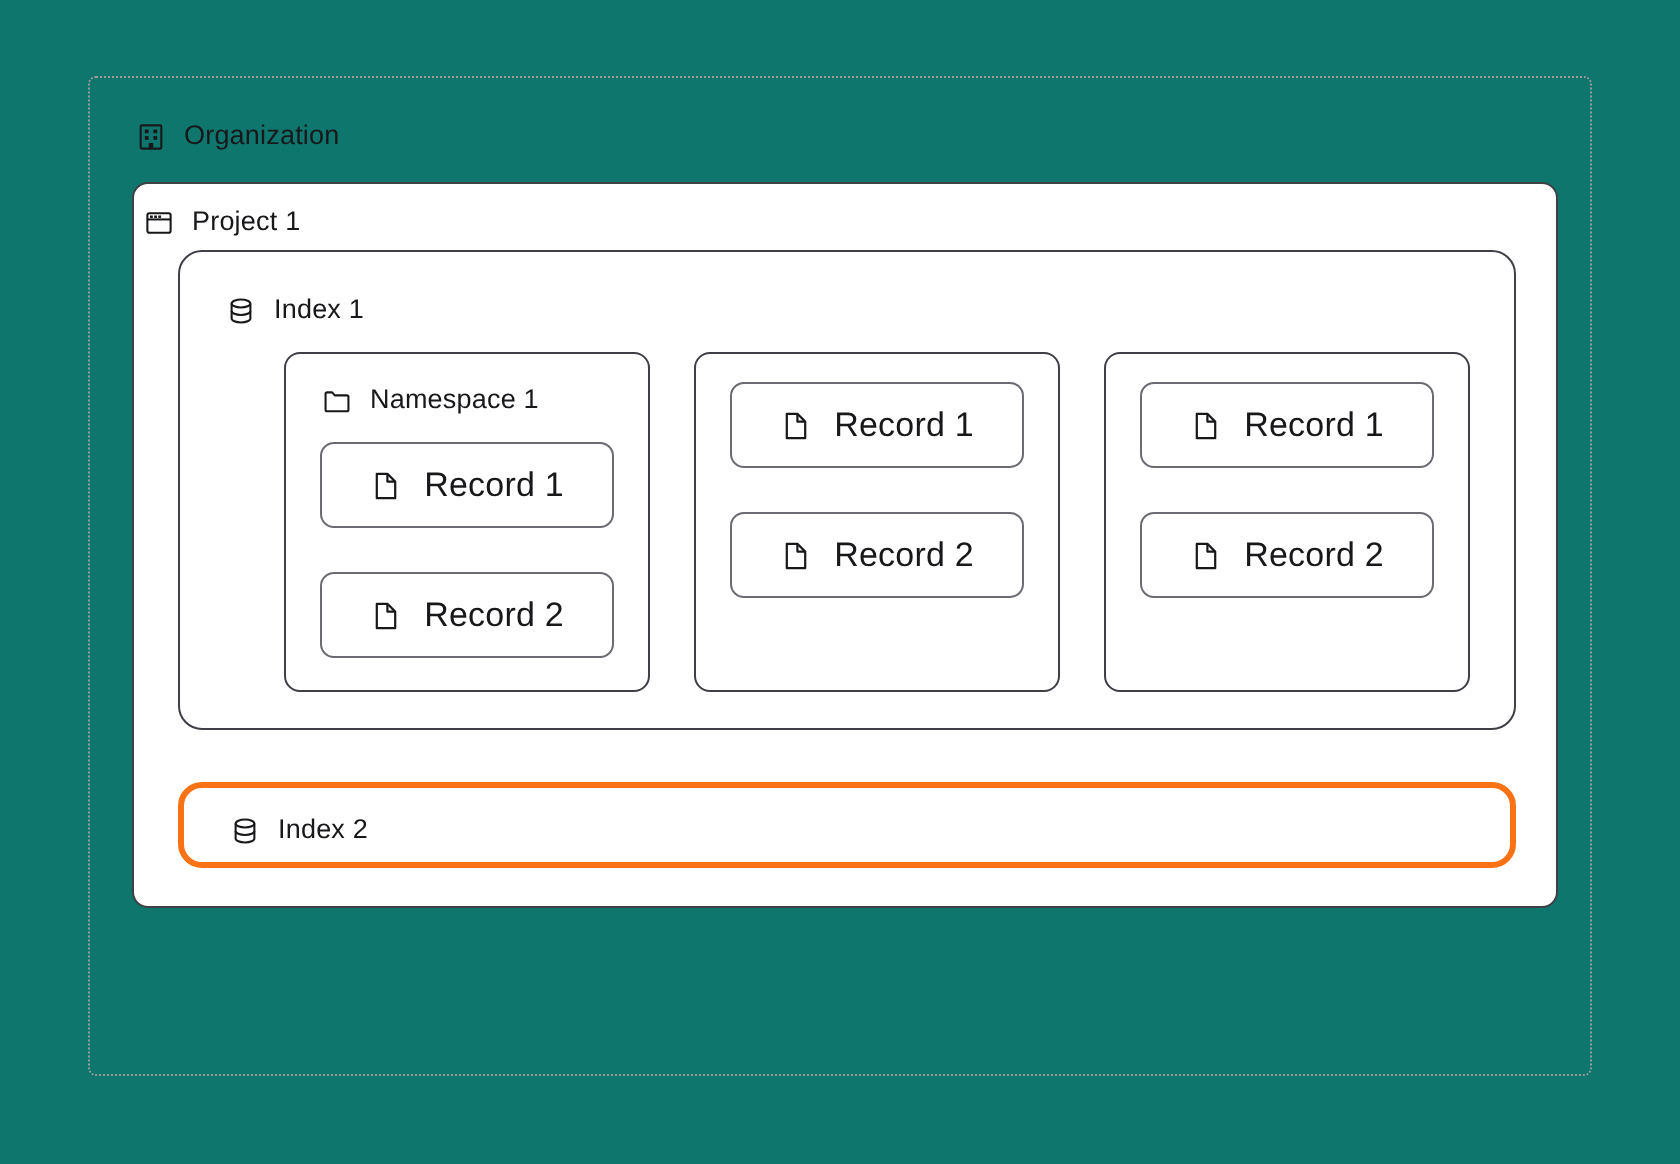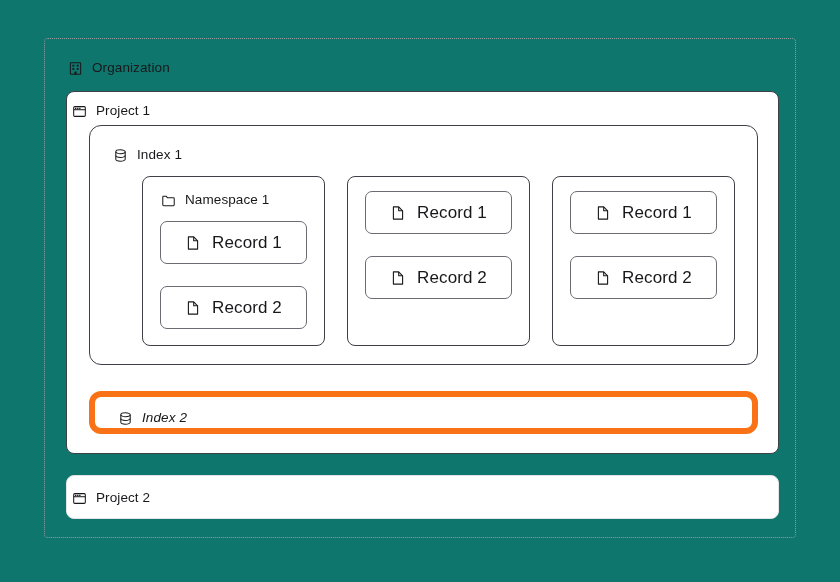--- a/index.html
+++ b/index.html
@@ -97,22 +97,21 @@
 
   
   .index-box {
     position: absolute;
     border: 1px solid #3f3f46;
     border-radius: 12px;
     background: #ffffff;
     text-align: right;
   }
   .index-box.collapsed {
-    border: 6px solid #f97316;
-    font-style: italic;
+    border: 3px solid #f97316;
   }
   .index-1 {
     left: 22px;    
     top: 33px;     
     width: 669px;  
     height: 240px; 
   }
   .index-2 {
     left: 22px;
     top: 299px;    
@@ -299,29 +298,15 @@
               <path d="M3 4v4c0 1.16 2.24 2.1 5 2.1s5-.94 5-2.1V4"></path>
               <path d="M3 8v4c0 1.16 2.24 2.1 5 2.1s5-.94 5-2.1V8"></path>
             </svg>
           </span>
           <span class="node-label">Index 2</span>
         </div>
       </div>
 
     </div>
 
-    <div class="project-box project-2 collapsed">
-      <div class="node-head project-head">
-        <span class="icon">
-          <svg width="15" height="15" viewBox="0 0 16 16" fill="none" stroke="#18181b" stroke-width="1.1">
-            <rect x="1.8" y="2.8" width="12.4" height="10.4" rx="1.1"></rect>
-            <path d="M1.8 6.1 H14.2" stroke-width="1.1"></path>
-            <rect x="3.2" y="4" width="1.5" height="1.3" fill="#18181b" stroke="none"></rect>
-            <rect x="5.4" y="4" width="1.5" height="1.3" fill="#18181b" stroke="none"></rect>
-            <rect x="7.6" y="4" width="1.5" height="1.3" fill="#18181b" stroke="none"></rect>
-          </svg>
-        </span>
-        <span class="node-label">Project 2</span>
-      </div>
-    </div>
 
   </div>
 </div>
 
 </body></html>

